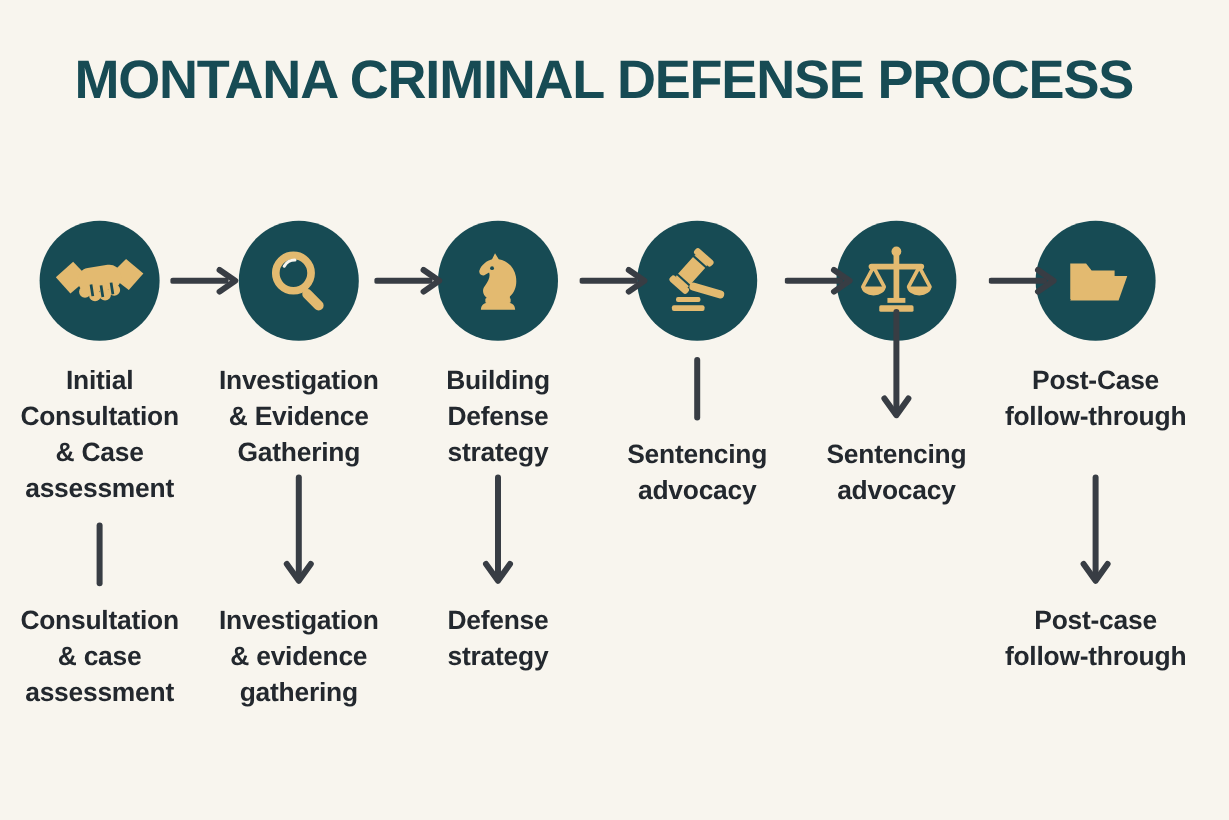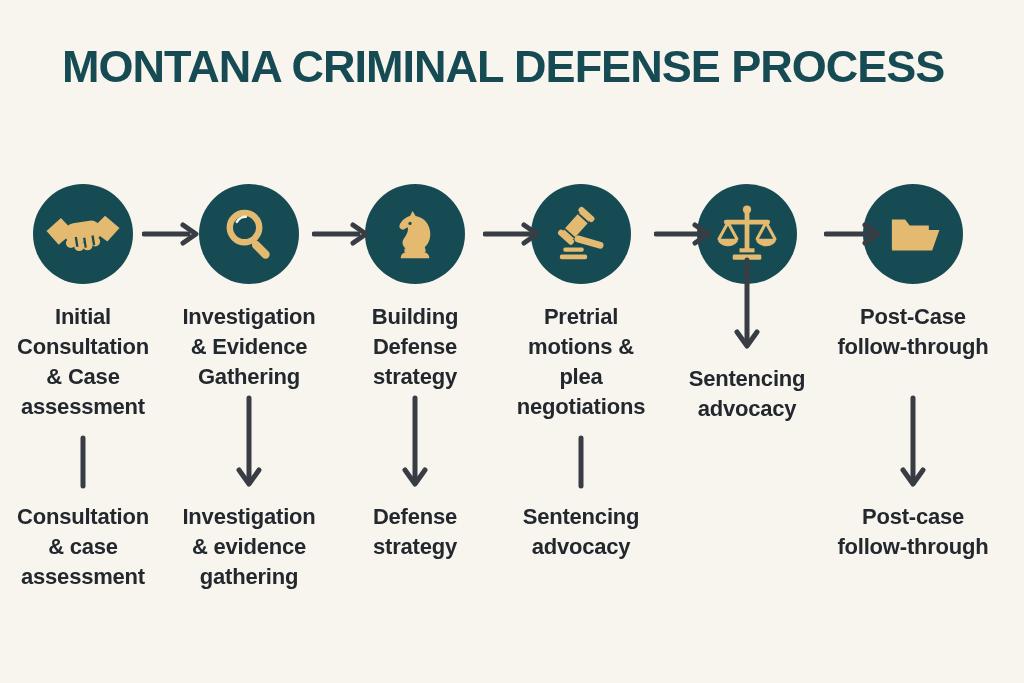--- a/index.html
+++ b/index.html
@@ -208,24 +208,20 @@
             <rect class="g" x="16" y="24" width="9" height="28" rx="3.5"></rect>
             <rect class="g" x="61" y="24" width="9" height="28" rx="3.5"></rect>
             <rect class="t" x="27" y="25" width="2.6" height="26"></rect>
             <rect class="t" x="57" y="25" width="2.6" height="26"></rect>
           </g>
           <rect class="g" x="42" y="51" width="44" height="10" rx="5" transform="rotate(16 42 51)"></rect>
           <rect class="g" x="24" y="70" width="30" height="6" rx="2.5"></rect>
           <rect class="g" x="19" y="80" width="40" height="7" rx="2.5"></rect>
         </svg>
       </div>
-      <div class="step-title">Pretrial
-motions &amp;
-plea
-negotiations</div>
       <div class="connector">
         <svg width="8" height="52" viewBox="0 0 8 52">
           <line class="ar" x1="4" y1="2" x2="4" y2="50" stroke-width="5" stroke-linecap="round"></line>
         </svg>
       </div>
       <div class="substep">Sentencing
 advocacy</div>
     </div>
 
     <div class="step">

